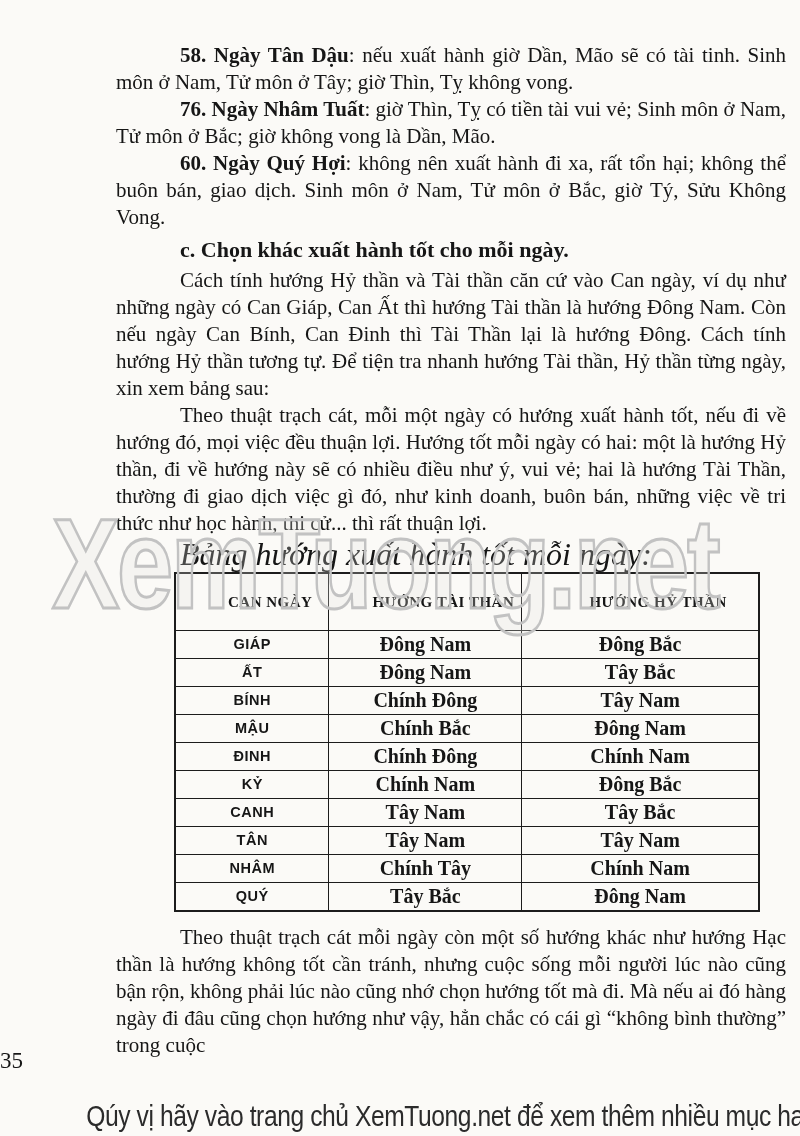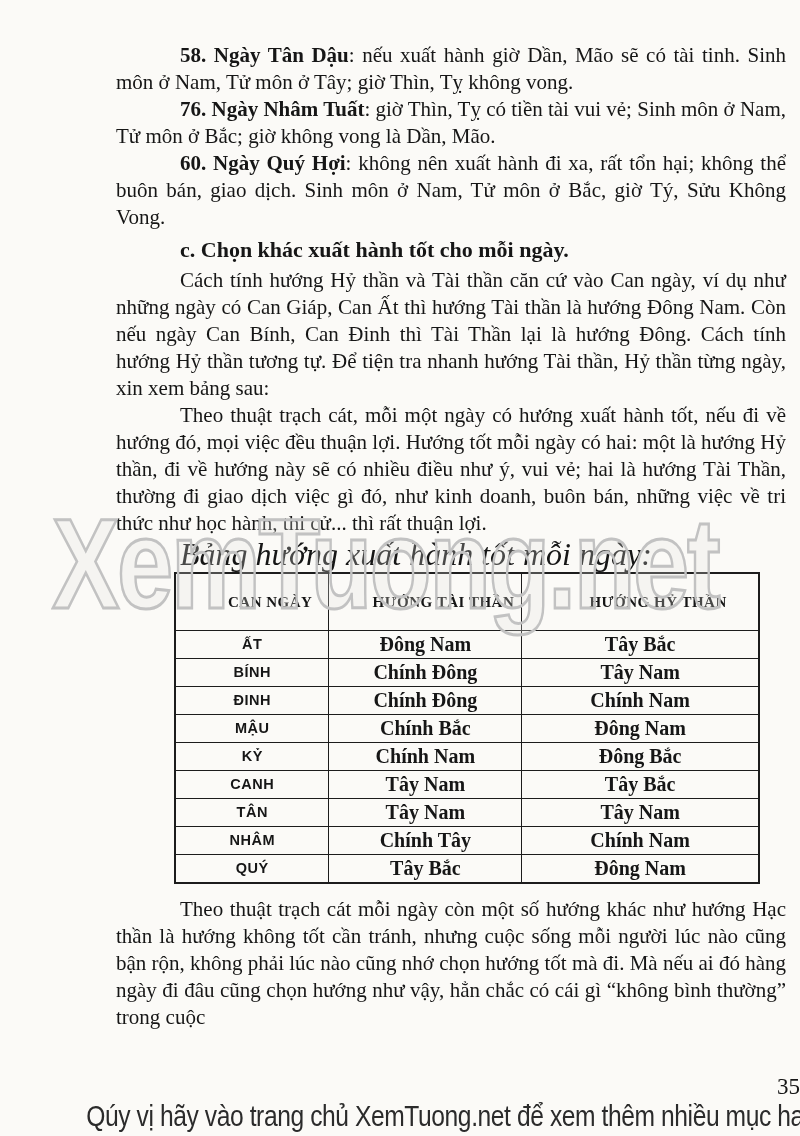--- a/index.html
+++ b/index.html
@@ -71,21 +71,21 @@
     font-weight:bold;font-size:128px;line-height:1;
     letter-spacing:-3px;white-space:nowrap;
     color:rgba(228,226,222,0.25);
     -webkit-text-stroke:3px #c2c2c2;
     transform:scaleX(0.79);transform-origin:left top;
     pointer-events:none;
   }
 
   
   .pageno{
-    position:absolute;left:0;right:0;top:1074px;text-align:right;
+    position:absolute;left:0;right:0;top:1048px;text-align:left;
     font-size:23px;z-index:1;
   }
 
   
   .footer{
     position:absolute;left:0;right:0;bottom:3px;text-align:center;z-index:4;
   }
   .footer span{
     display:inline-block;white-space:nowrap;
     font-family:"Liberation Sans", sans-serif;
@@ -119,38 +119,43 @@
     <table class="dir-table">
       <thead>
         <tr>
           <th class="col-can">CAN NGÀY</th>
           <th class="col-tai">HƯỚNG TÀI THẦN</th>
           <th class="col-hy">HƯỚNG HỶ THẦN</th>
         </tr>
       </thead>
       <tbody>
         <tr>
+          <td class="can">GIÁP</td>
+          <td class="dir">Đông Nam</td>
+          <td class="dir">Đông Bắc</td>
+        </tr>
+        <tr>
           <td class="can">ẤT</td>
           <td class="dir">Đông Nam</td>
           <td class="dir">Tây Bắc</td>
         </tr>
         <tr>
           <td class="can">BÍNH</td>
           <td class="dir">Chính Đông</td>
           <td class="dir">Tây Nam</td>
         </tr>
         <tr>
+          <td class="can">MẬU</td>
+          <td class="dir">Chính Bắc</td>
+          <td class="dir">Đông Nam</td>
+        </tr>
+        <tr>
           <td class="can">ĐINH</td>
           <td class="dir">Chính Đông</td>
           <td class="dir">Chính Nam</td>
-        </tr>
-        <tr>
-          <td class="can">MẬU</td>
-          <td class="dir">Chính Bắc</td>
-          <td class="dir">Đông Nam</td>
         </tr>
         <tr>
           <td class="can">KỶ</td>
           <td class="dir">Chính Nam</td>
           <td class="dir">Đông Bắc</td>
         </tr>
         <tr>
           <td class="can">CANH</td>
           <td class="dir">Tây Nam</td>
           <td class="dir">Tây Bắc</td>

